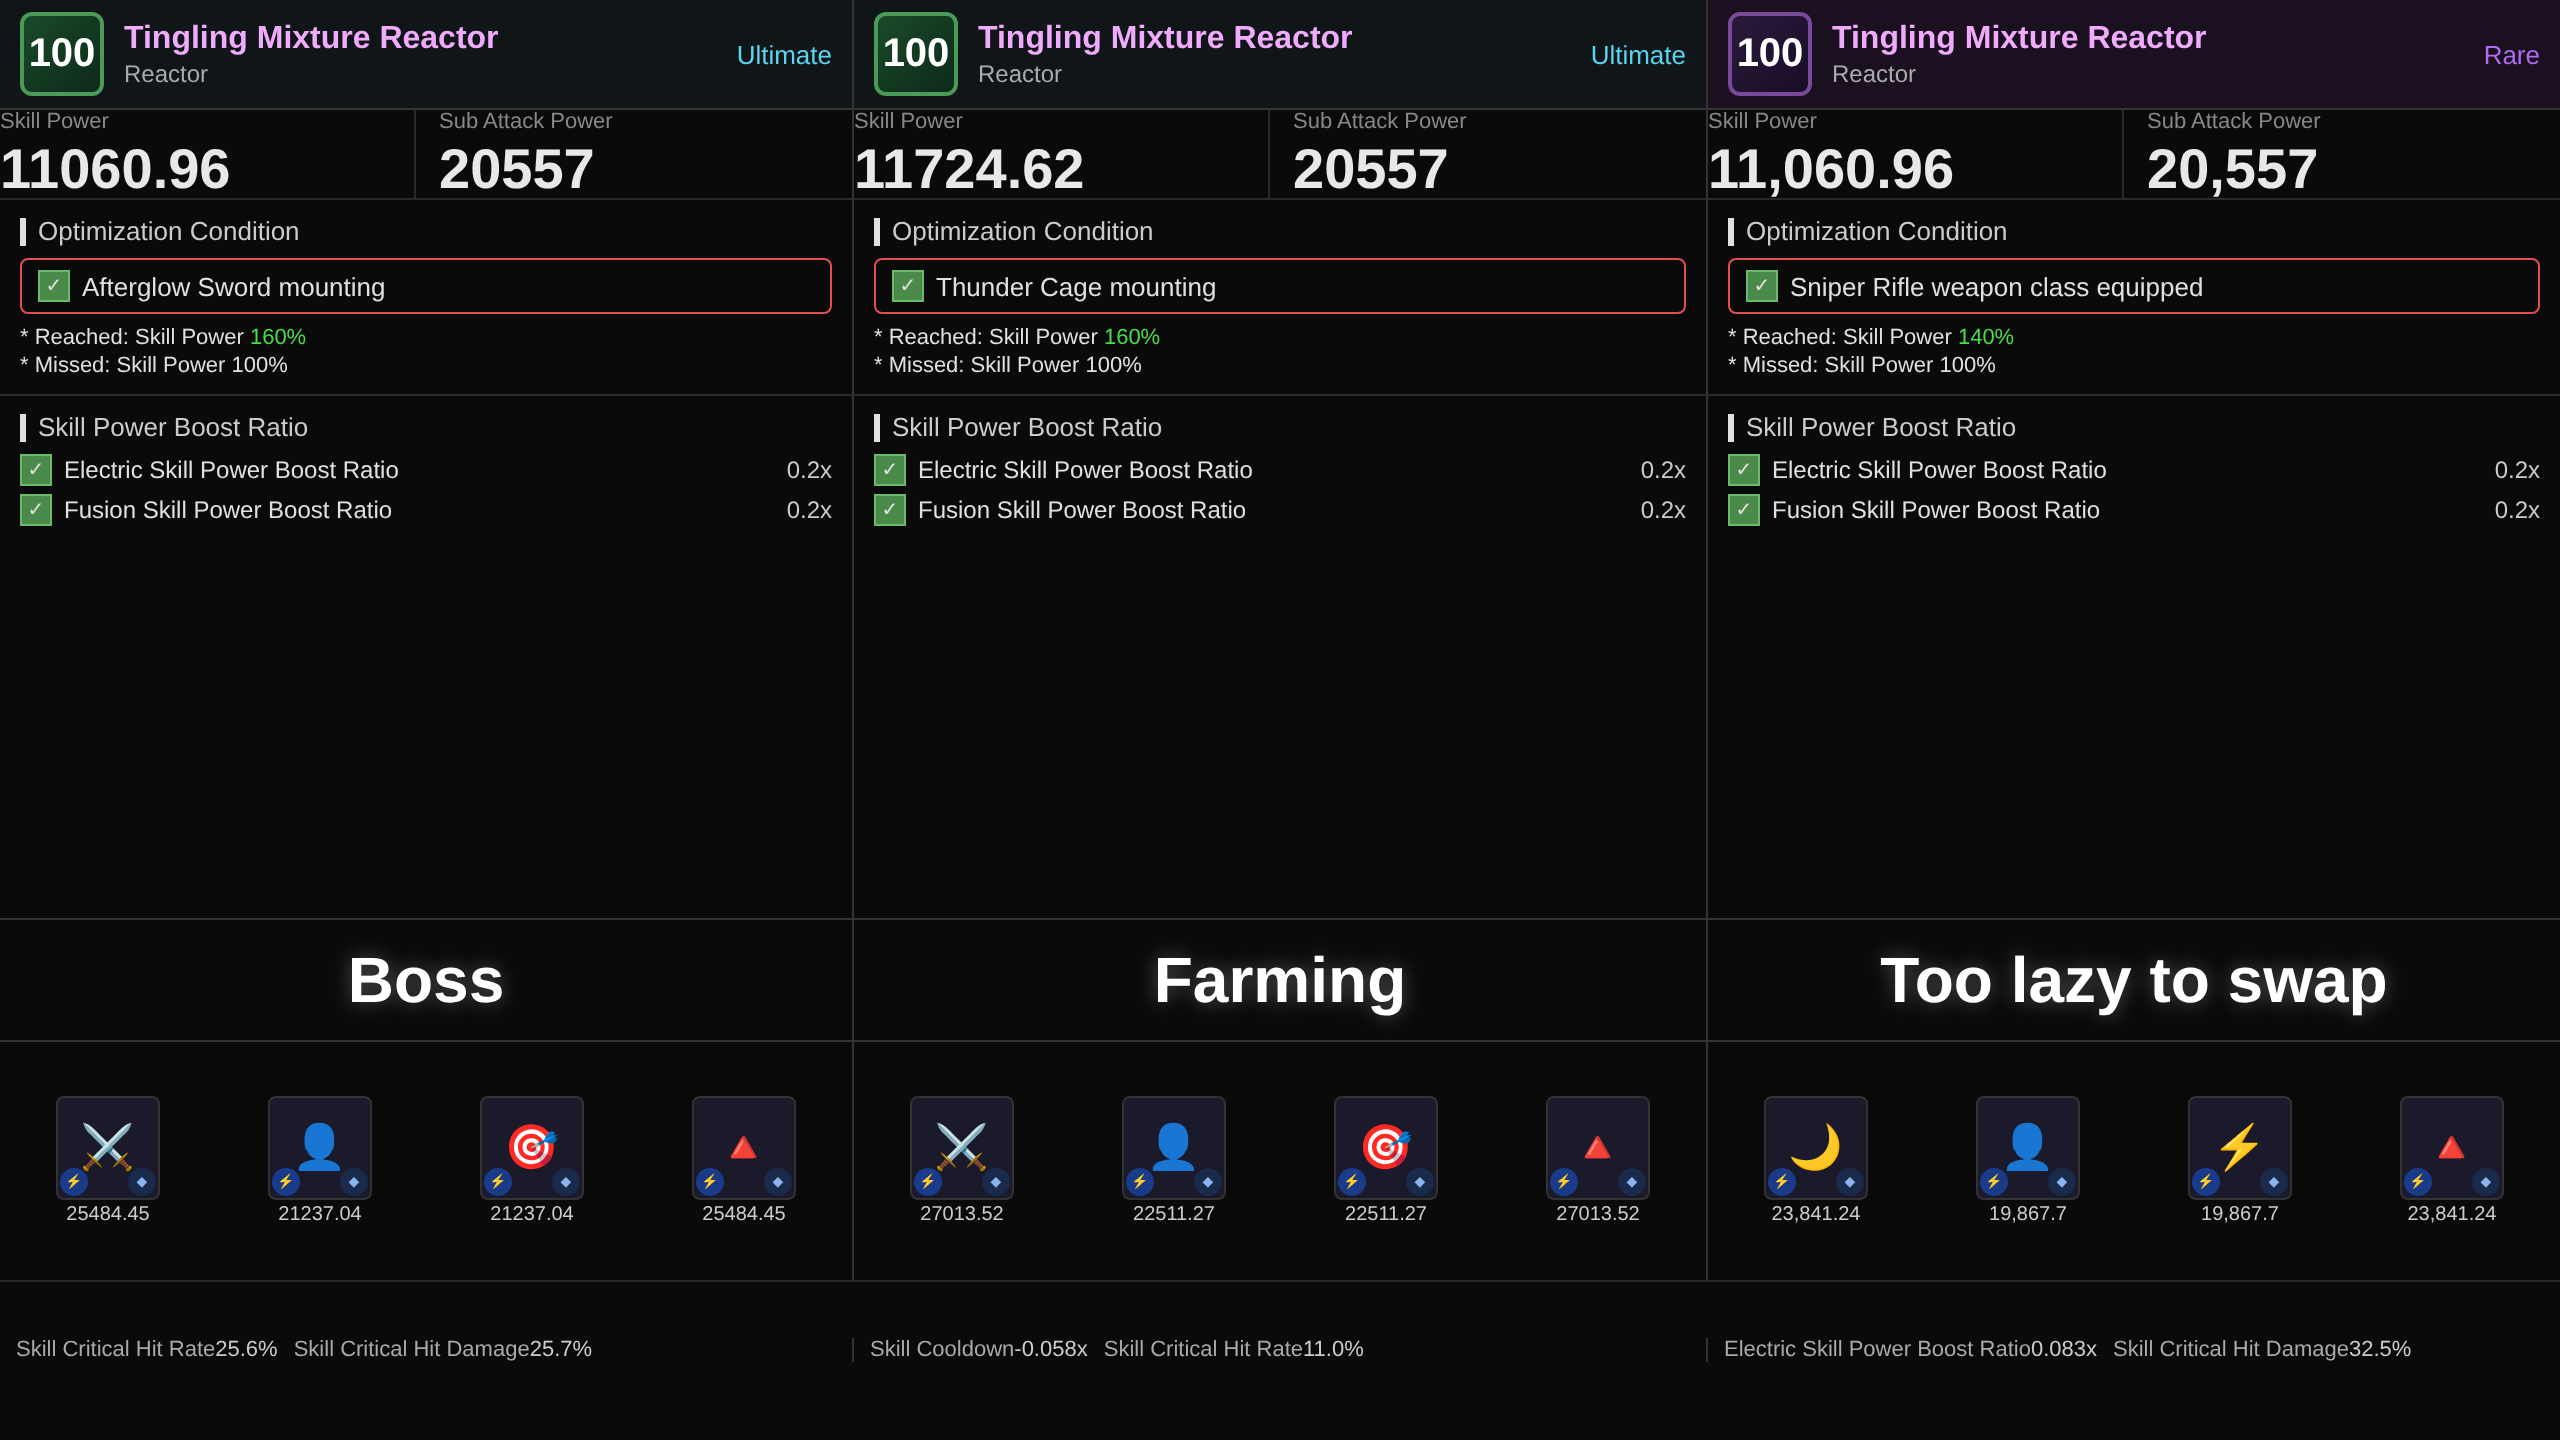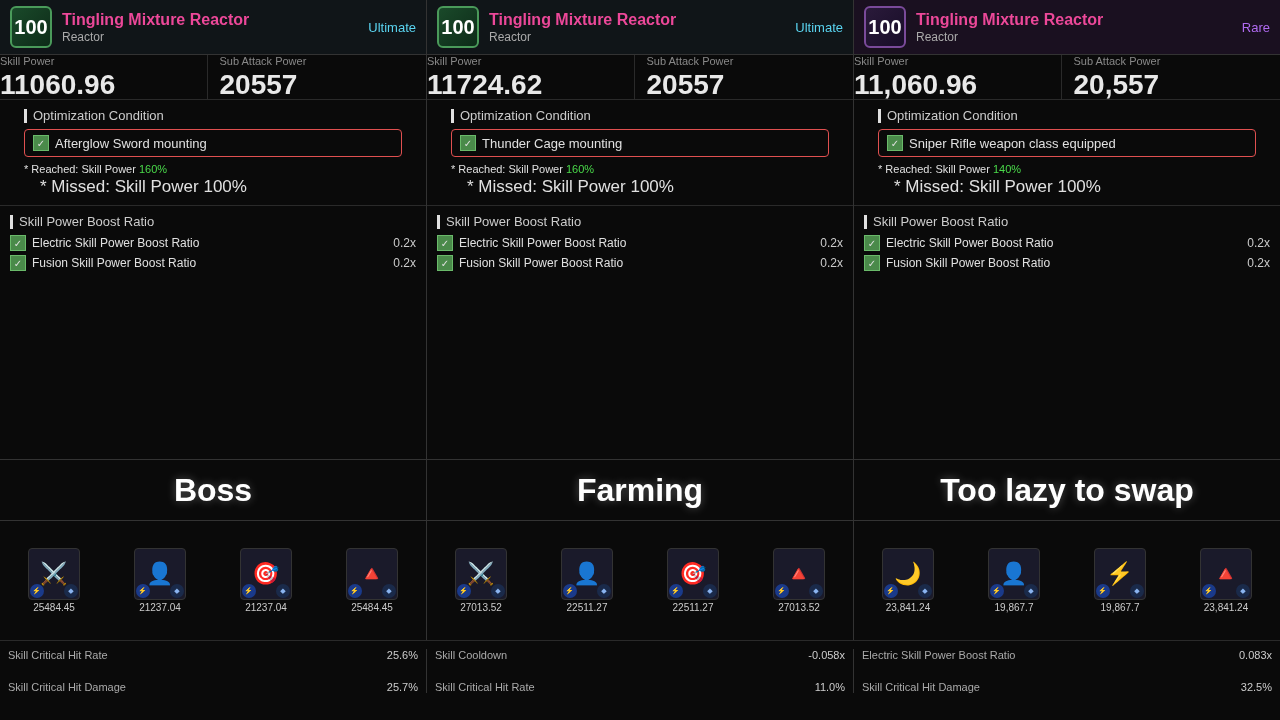--- a/index.html
+++ b/index.html
@@ -51,21 +51,21 @@
       font-weight: bold;
       color: white;
       flex-shrink: 0;
       position: relative;
     }
     .level-badge.ultimate1 { background: linear-gradient(135deg, #1a4a2a, #0d2a18); border: 2px solid #4a9a5a; }
     .level-badge.ultimate2 { background: linear-gradient(135deg, #1a4a2a, #0d2a18); border: 2px solid #4a9a5a; }
     .level-badge.rare1 { background: linear-gradient(135deg, #2a1a3a, #180d28); border: 2px solid #7a4a9a; }
 
     .header-text { flex: 1; }
-    .reactor-name { font-size: 16px; font-weight: bold; color: #ec4899; line-height: 1.2; }
+    .reactor-name { font-size: 16px; font-weight: bold; color: #f0abfc; line-height: 1.2; }
     .reactor-sub { font-size: 12px; color: #aaa; }
     .rarity-label { font-size: 13px; font-weight: normal; }
     .rarity-label.ultimate { color: #5ad4f0; }
     .rarity-label.rare { color: #b06af0; }
 
     
     .stats-row {
       display: flex;
       gap: 0;
       border-bottom: 1px solid #2a2a2a;
@@ -78,21 +78,21 @@
     }
     .stat-block + .stat-block {
       border-left: 1px solid #2a2a2a;
       padding-left: 12px;
     }
     .stat-label { font-size: 11px; color: #888; margin-bottom: 4px; }
     .stat-value { font-size: 28px; font-weight: bold; color: #e8e8e8; line-height: 1; }
 
     
     .opt-section {
-      padding: 8px 24px;
+      padding: 8px 10px;
       border-bottom: 1px solid #2a2a2a;
     }
     .opt-title {
       font-size: 13px;
       color: #ccc;
       margin-bottom: 6px;
       display: flex;
       align-items: center;
       gap: 6px;
     }
@@ -119,21 +119,21 @@
       border: 1px solid #6aba6a;
       display: flex;
       align-items: center;
       justify-content: center;
       font-size: 10px;
       flex-shrink: 0;
     }
 
     .reached-row { font-size: 11px; margin-top: 6px; }
     .reached-row span.highlight-green { color: #4ada4a; }
-    .missed-row { font-size: 17px; margin-top: 2px; margin-left: 16px; }
+    .missed-row { font-size: 11px; margin-top: 2px; }
 
     
     .boost-section {
       padding: 8px 10px;
     }
     .boost-title {
       font-size: 13px;
       color: #ccc;
       margin-bottom: 6px;
       display: flex;
@@ -237,22 +237,23 @@
 
     .footer-stats {
       display: flex;
       padding: 8px;
       border-top: 1px solid #2a2a2a;
       font-size: 11px;
     }
     .footer-col {
       flex: 1;
       display: flex;
-      flex-direction: column;
-      gap: 20px;
+      flex-direction: row;
+      gap: 8px;
+      margin-top: 20px;
     }
     .footer-col:not(:last-child) { border-right: 1px solid #333; margin-right: 8px; padding-right: 8px; }
     .footer-stat-row {
       display: flex;
       justify-content: space-between;
     }
     .footer-stat-row .label { color: #aaa; }
     .footer-stat-row .val { color: #ccc; }
   </style>
 </head>

